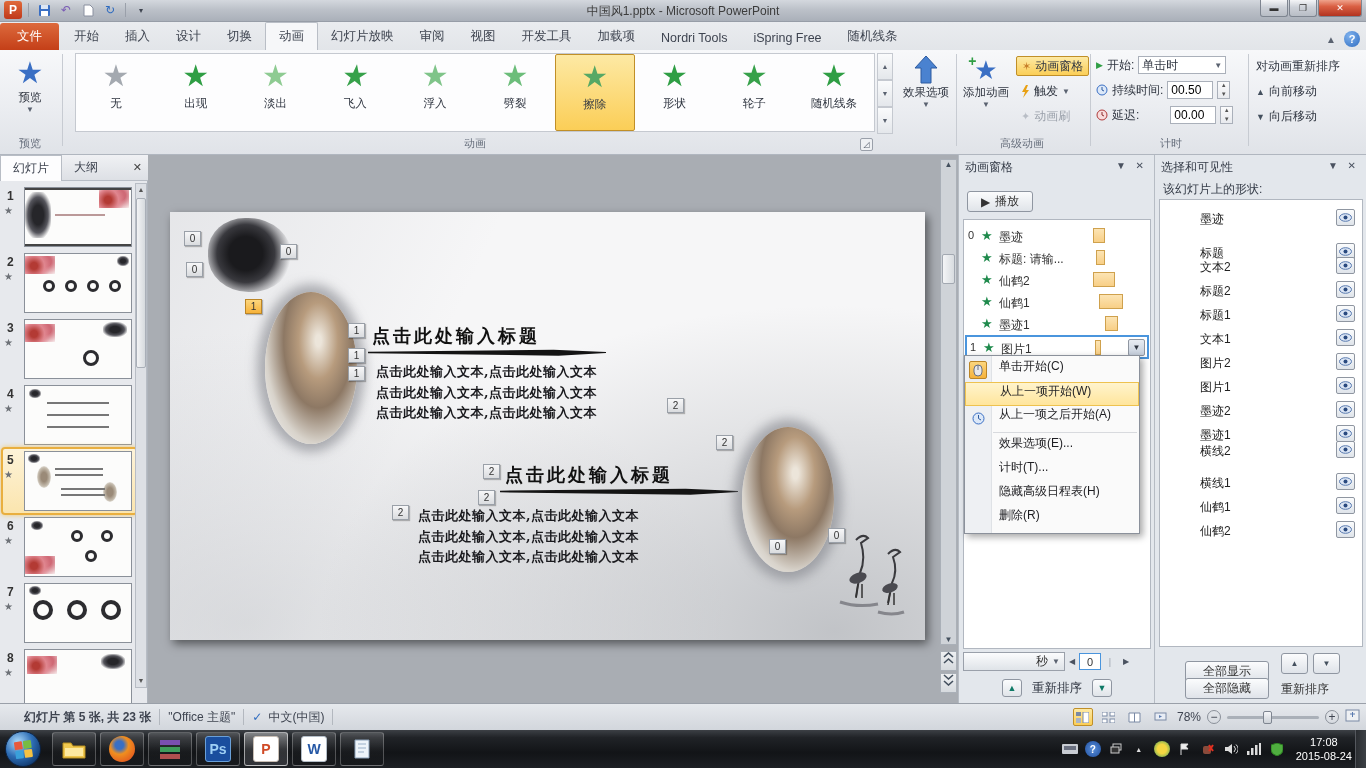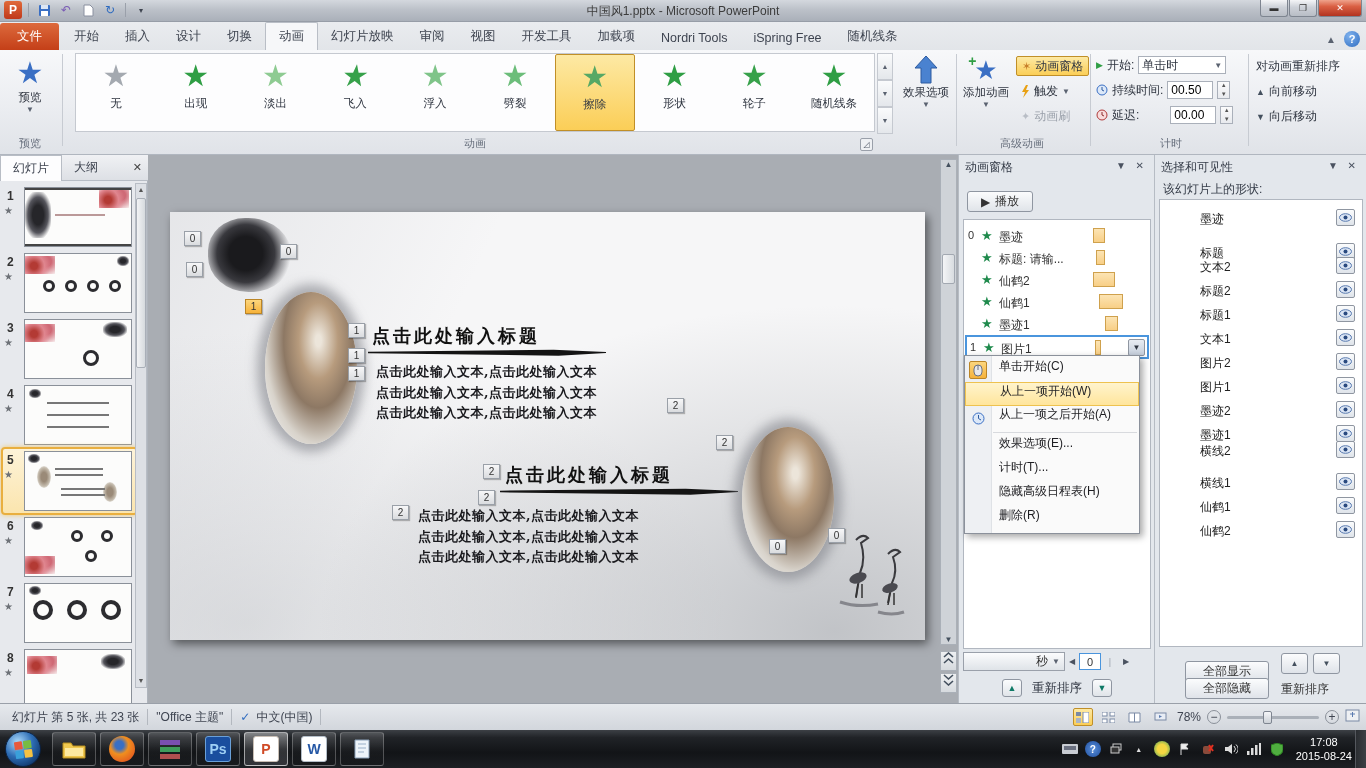--- a/index.html
+++ b/index.html
@@ -832,21 +832,21 @@
     </div>
     <div class="sbtn" style="left:30px;top:498px;margin-top:8px;">全部显示</div>
     <div class="sbtn" style="left:30px;top:523px;">全部隐藏</div>
     <div class="udbtn" style="left:126px;top:498px;">▲</div>
     <div class="udbtn" style="left:158px;top:498px;">▼</div>
     <span style="position:absolute;left:126px;top:526px;font-size:12px;">重新排序</span>
   </div>
 </div>
 
 <div class="statusbar">
-  <span style="padding-left:12px;">幻灯片 第 5 张, 共 23 张</span>
+  <span style="padding-left:24px;font-weight:bold;">幻灯片 第 5 张, 共 23 张</span>
   <span class="ssep"></span>
   <span>"Office 主题"</span>
   <span class="ssep"></span>
   <span style="color:#2f6cc0;font-weight:bold;">✓</span>
   <span style="margin-left:6px;">中文(中国)</span>
   <span class="ssep"></span>
   <div class="sb-right">
     <span class="vbtn sel">
       <svg width="13" height="11">
           <rect x="0" y="0" width="5" height="4" fill="#7a8aa5"></rect>

